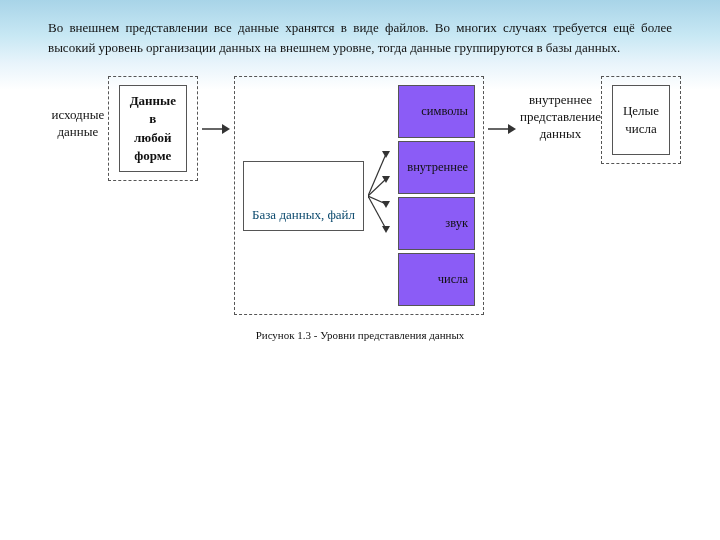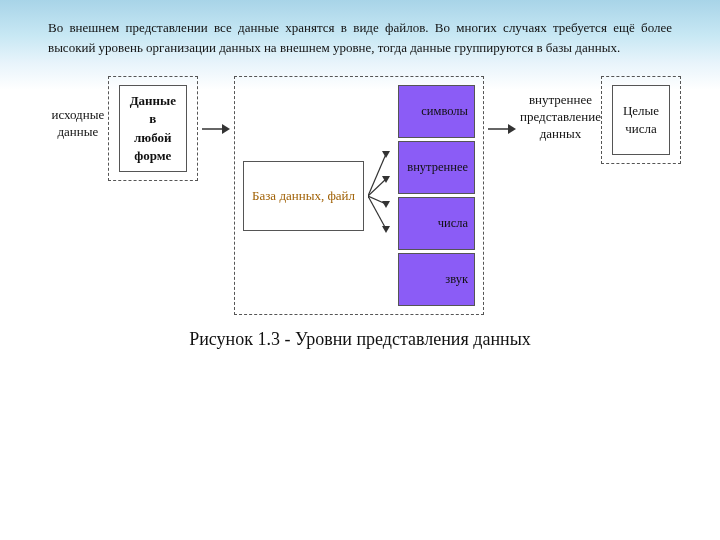--- a/index.html
+++ b/index.html
@@ -100,25 +100,25 @@
       gap: 4px;
       width: 100%;
     }
 
     .db-box {
       border: 1.5px solid #555;
       padding: 6px 8px;
       font-size: 13px;
       line-height: 1.4;
       text-align: center;
-      color: #a16207;
+      color: #0c4a6e;
       min-width: 70px;
       min-height: 70px;
       display: flex;
-      align-items: center;
+      align-items: flex-end;
       justify-content: center;
     }
 
     
     .symbol-boxes {
       display: flex;
       flex-direction: column;
       gap: 3px;
       flex: 1;
     }
@@ -143,21 +143,21 @@
       align-items: center;
       justify-content: center;
       text-align: center;
       color: #111;
       width: 100%;
     }
 
     
     .caption {
       text-align: center;
-      font-size: 18px;
+      font-size: 11px;
       color: #111;
       margin-top: 6px;
     }
 
     
     .between-arrow {
       display: flex;
       align-items: center;
       justify-content: center;
       padding: 0 4px;
@@ -247,24 +247,24 @@
           </div>
 
           <div class="symbol-boxes">
             <div class="symbol-box">
               <span>символы</span>
             </div>
             <div class="symbol-box">
               <span>внутреннее</span>
             </div>
             <div class="symbol-box">
+              <span>звук</span>
+            </div>
+            <div class="symbol-box">
               <span>числа</span>
-            </div>
-            <div class="symbol-box">
-              <span>звук</span>
             </div>
           </div>
 
         </div>
       </div>
     </div>
 
     <div class="between-arrow">
       <svg width="28" height="18" viewBox="0 0 28 18">
         <line x1="0" y1="9" x2="20" y2="9" stroke="#333" stroke-width="1.5"></line>

